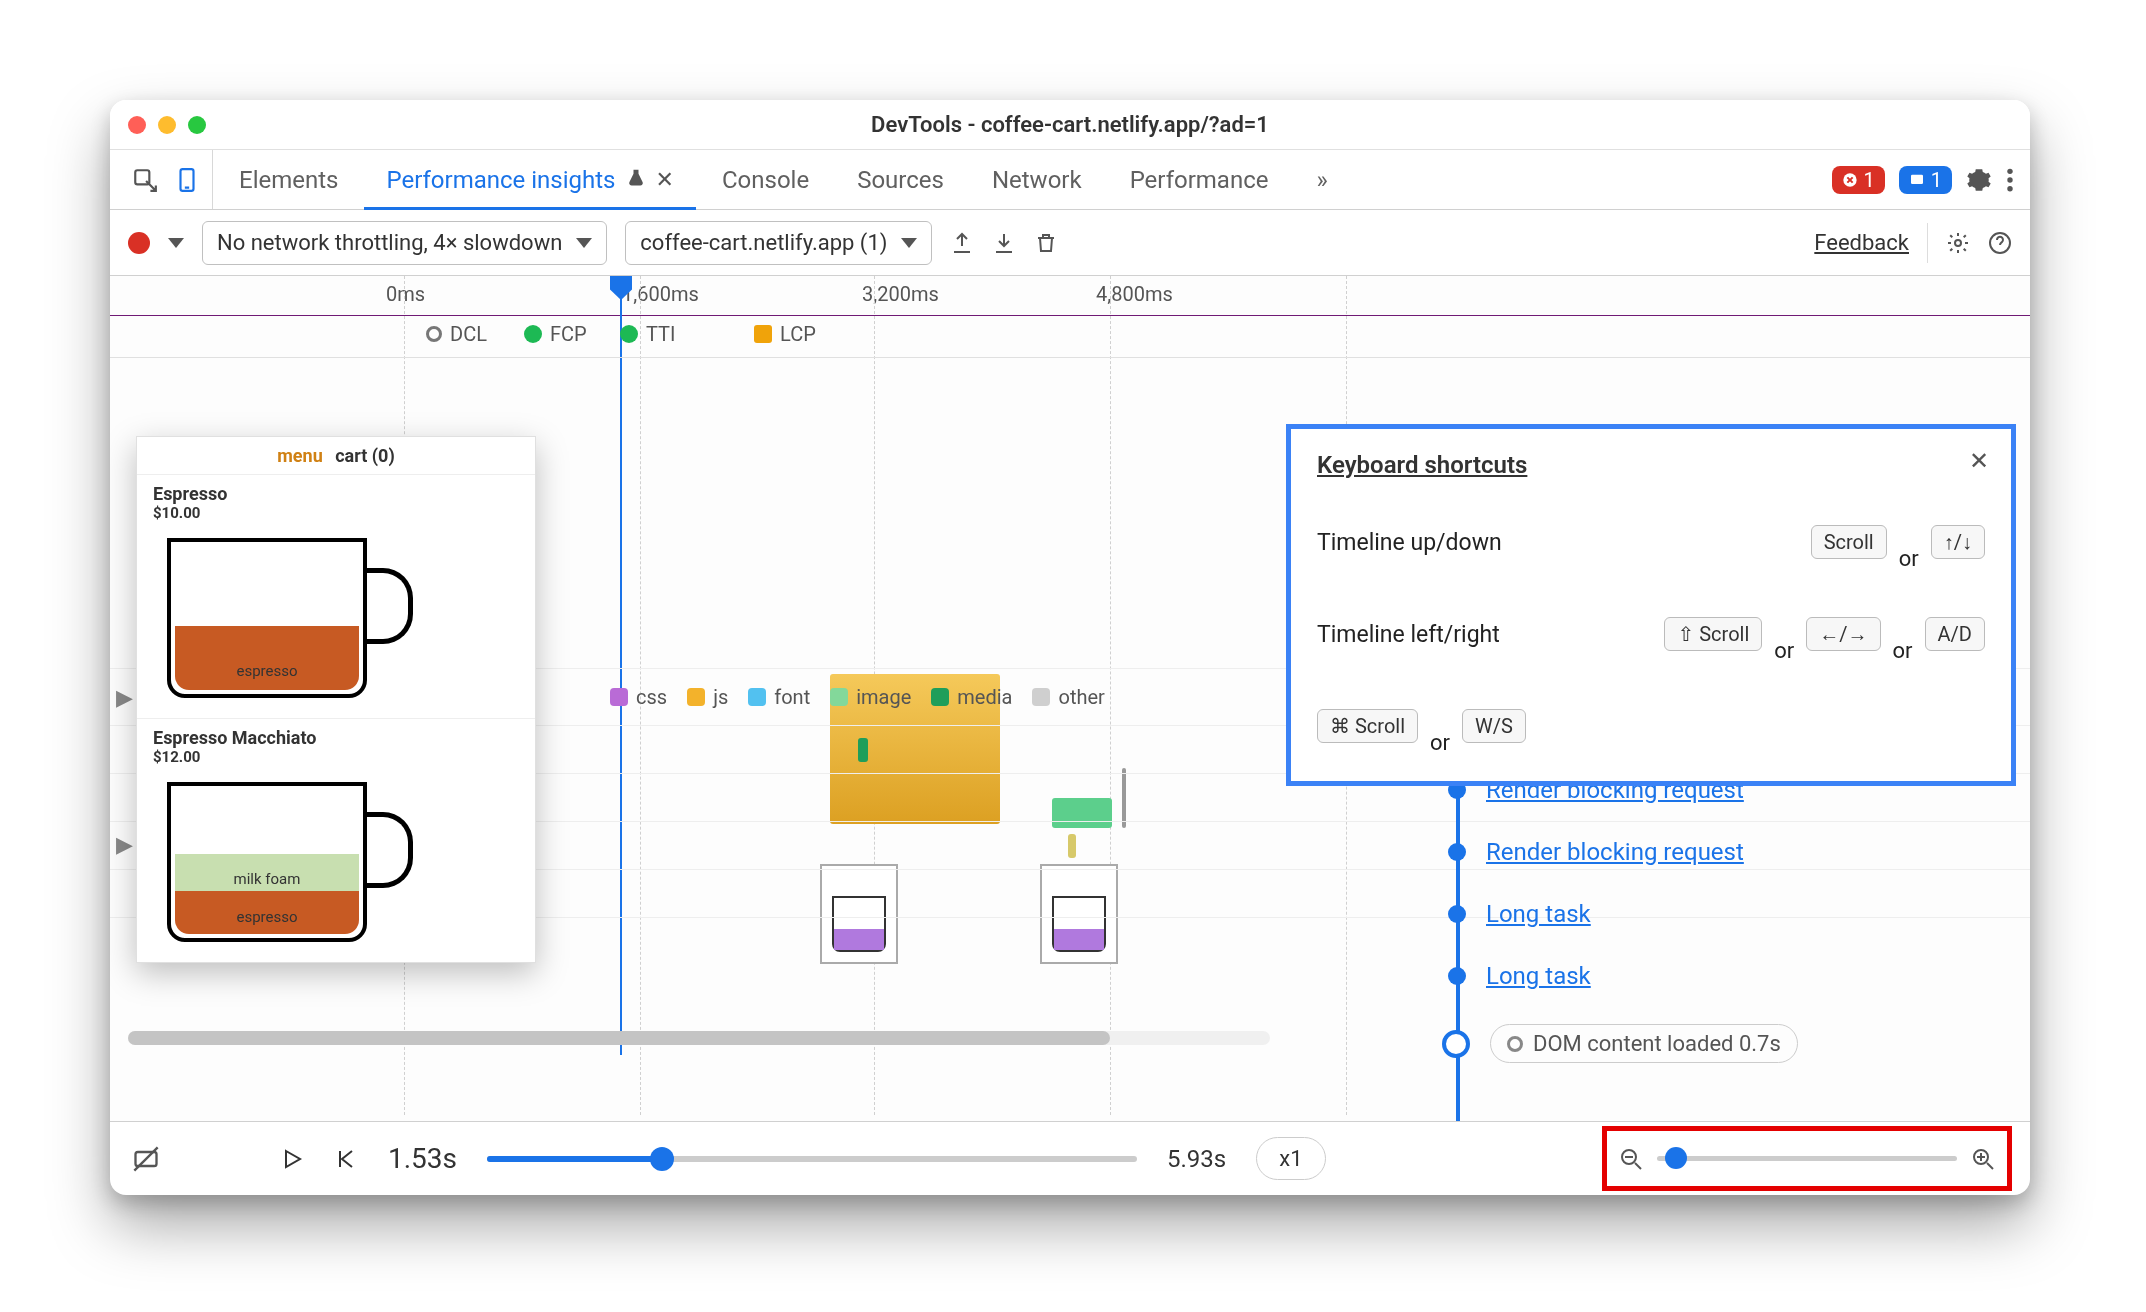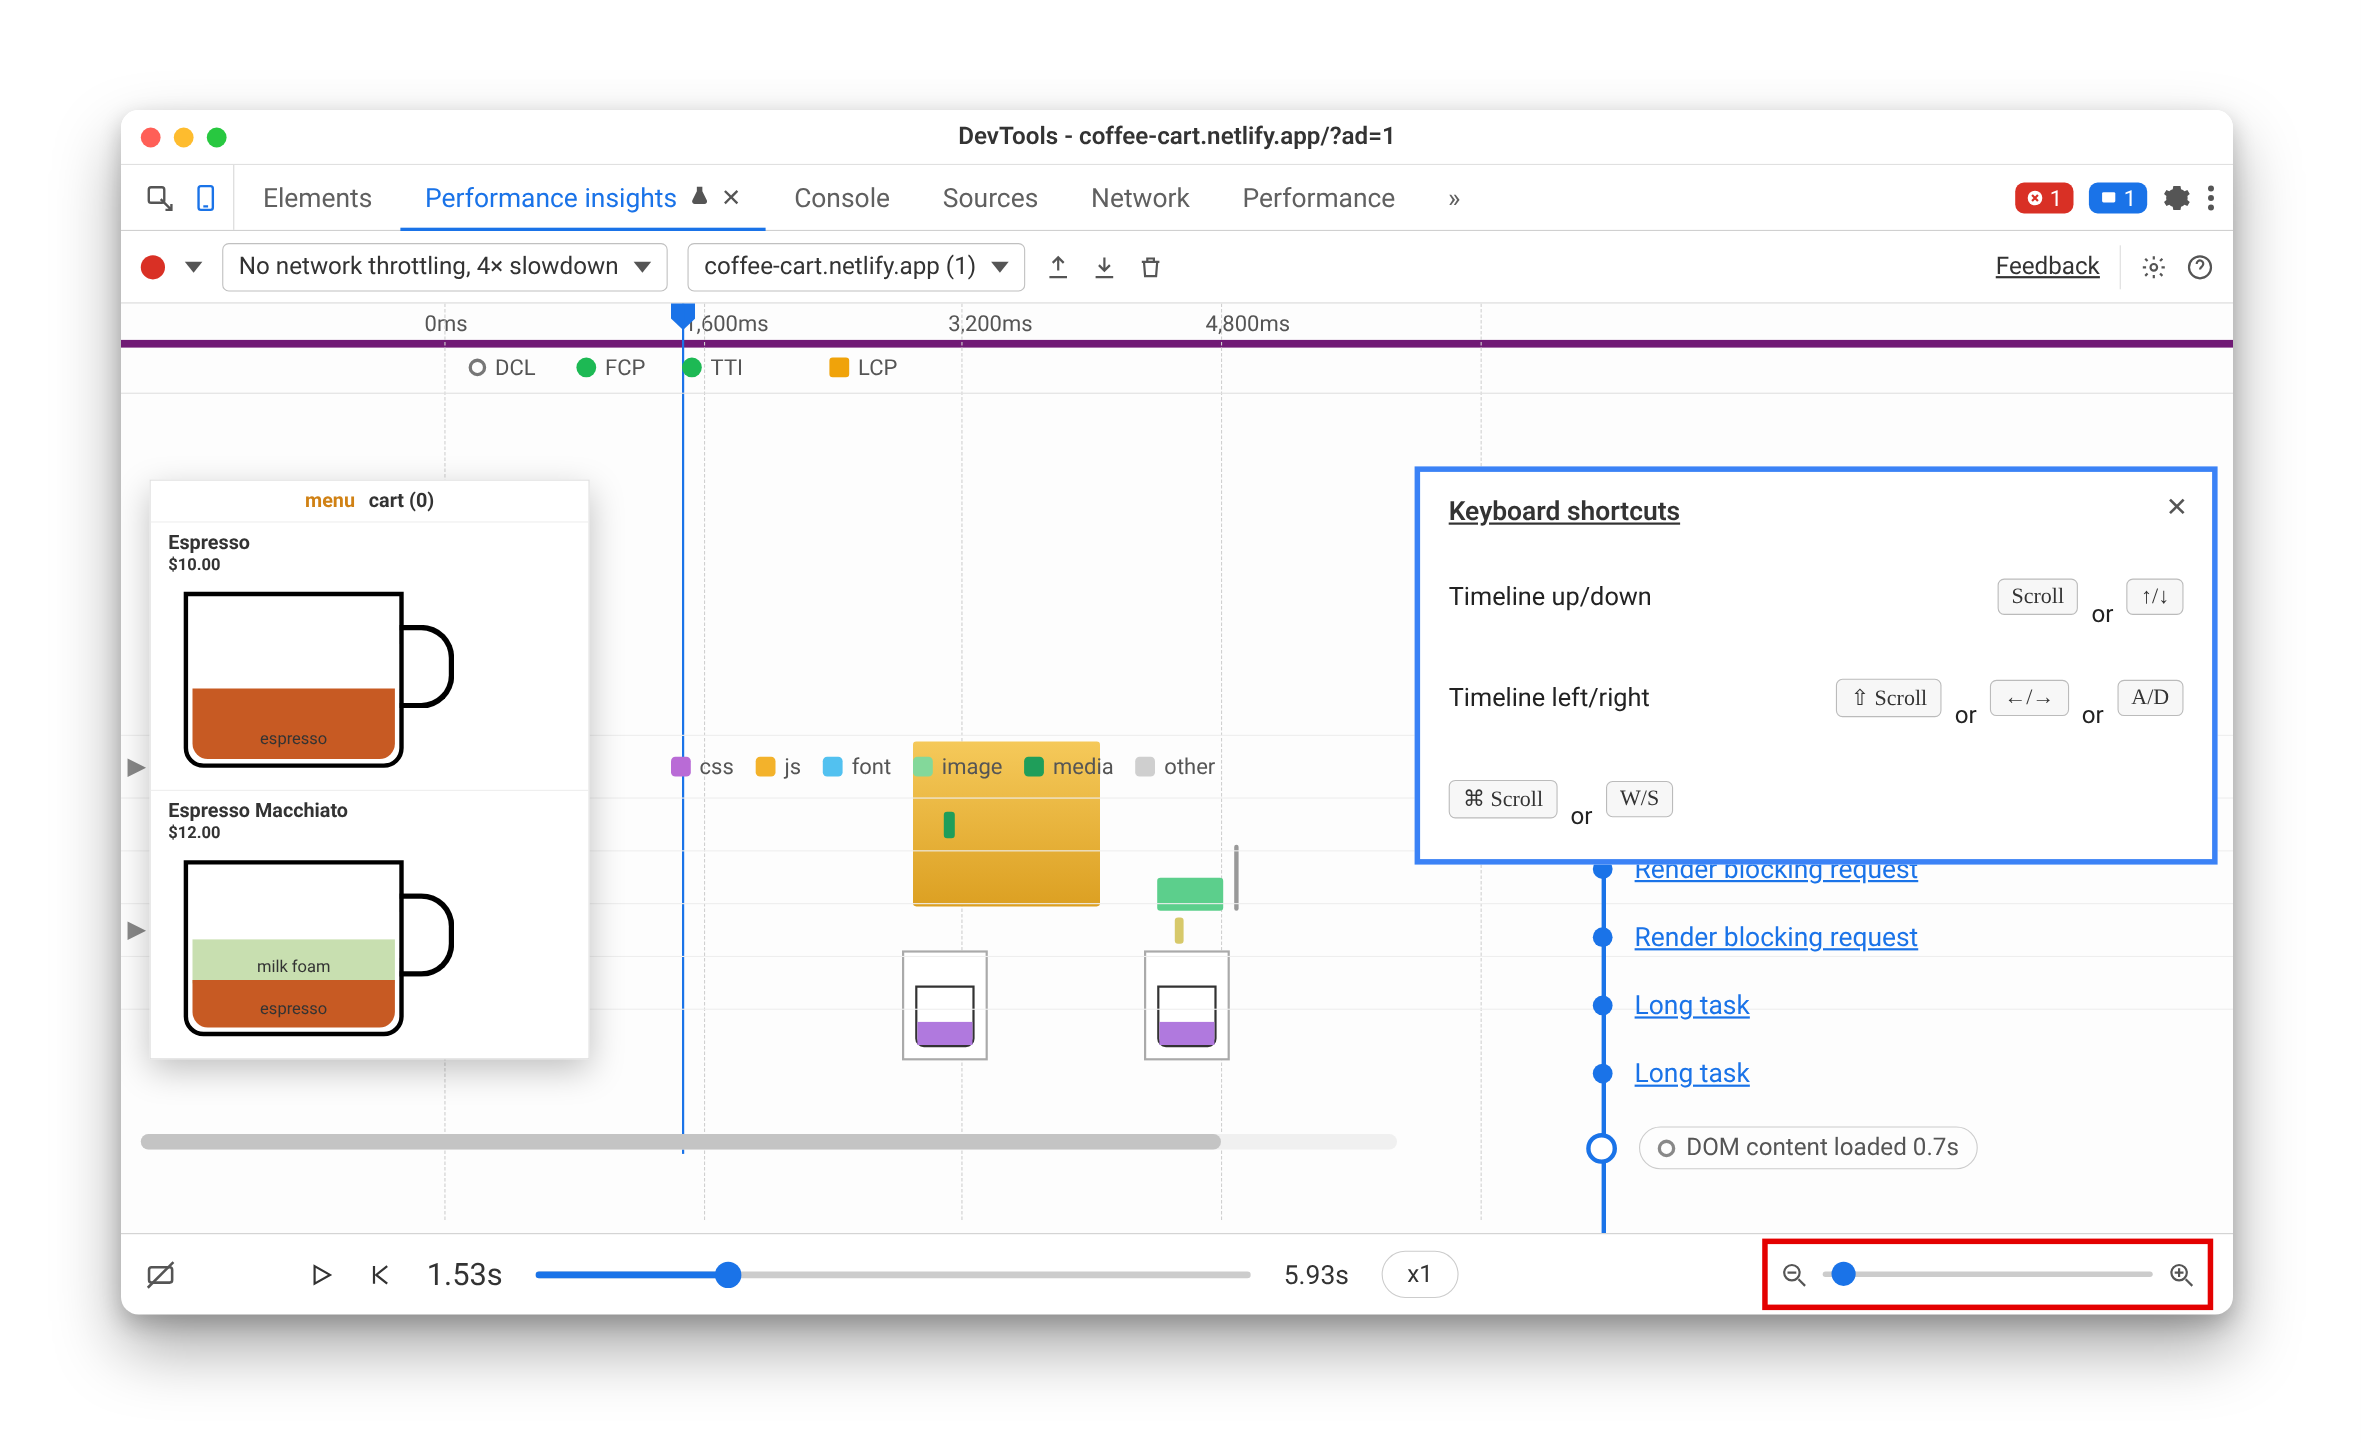--- a/index.html
+++ b/index.html
@@ -98,21 +98,21 @@
     color:#333; font-size:22px; background:#fff;
   }
   .toolbar .spacer { flex:1;}
   .link { color:#333; text-decoration: underline; font-size:22px;}
   .icon-btn { color:#555; display:flex; align-items:center; justify-content:center;}
   
   .main {
     flex:1; position:relative; overflow:hidden; background:#fdfdfd;
   }
   .ruler {
-    height: 40px; border-bottom:7px solid #701a75; position:relative;
+    height: 40px; border-bottom:1px solid #701a75; position:relative;
     display:flex;
   }
   .ruler .tick { position:absolute; top:6px; font-size:20px; color:#555;}
   .ruler .gridline { position:absolute; top:0; bottom:-800px; border-left:1px dashed #d0d0d0;}
   .markers {
     height: 42px; border-bottom:1px solid #e0e0e0; position:relative;
   }
   .marker {
     position:absolute; top:6px; display:flex; align-items:center; gap:8px;
     font-size:20px; color:#555;
@@ -212,21 +212,21 @@
     position:absolute; right:22px; top:18px; font-size:24px; color:#555; cursor:pointer;
   }
   .kb-row {
     display:flex; align-items:center; margin-top: 34px;
   }
   .kb-row .label { flex:1; font-size:23px; color:#222;}
   .kb-row .keys { display:flex; align-items:center; gap:12px;}
   .key {
     border:1px solid #bbb; border-radius:6px; padding:4px 12px;
     background:#f7f7f7; font-size:20px; color:#333; min-width:44px;
-    text-align:center; display:inline-flex; align-items:center; gap:6px;font-family:Liberation Serif, serif;
+    text-align:center; display:inline-flex; align-items:center; gap:6px;
   }
   .or { font-size:22px; color:#222;margin-top:33px; }
   
   .insights {
     position:absolute; right: 10px; top: 500px; width:600px;
   }
   .insights .vline {
     position:absolute; left:36px; top:0; bottom:-40px; width:4px; background:#1a73e8;
   }
   .ins-item {

